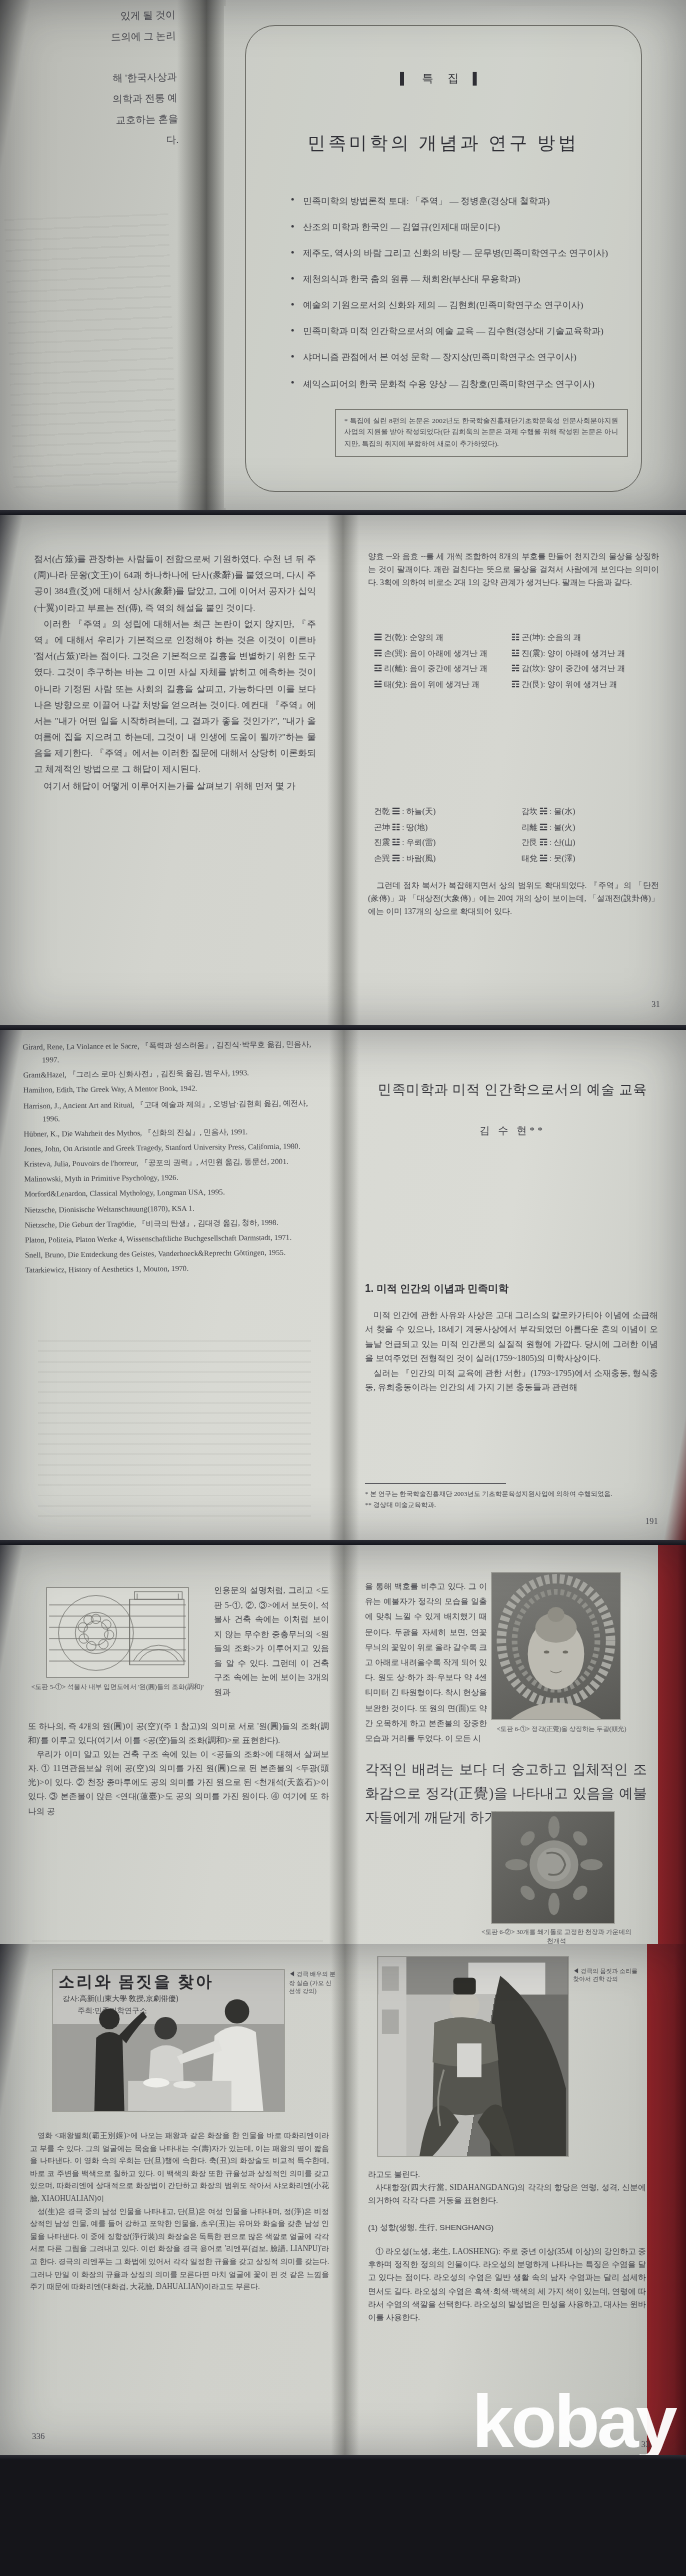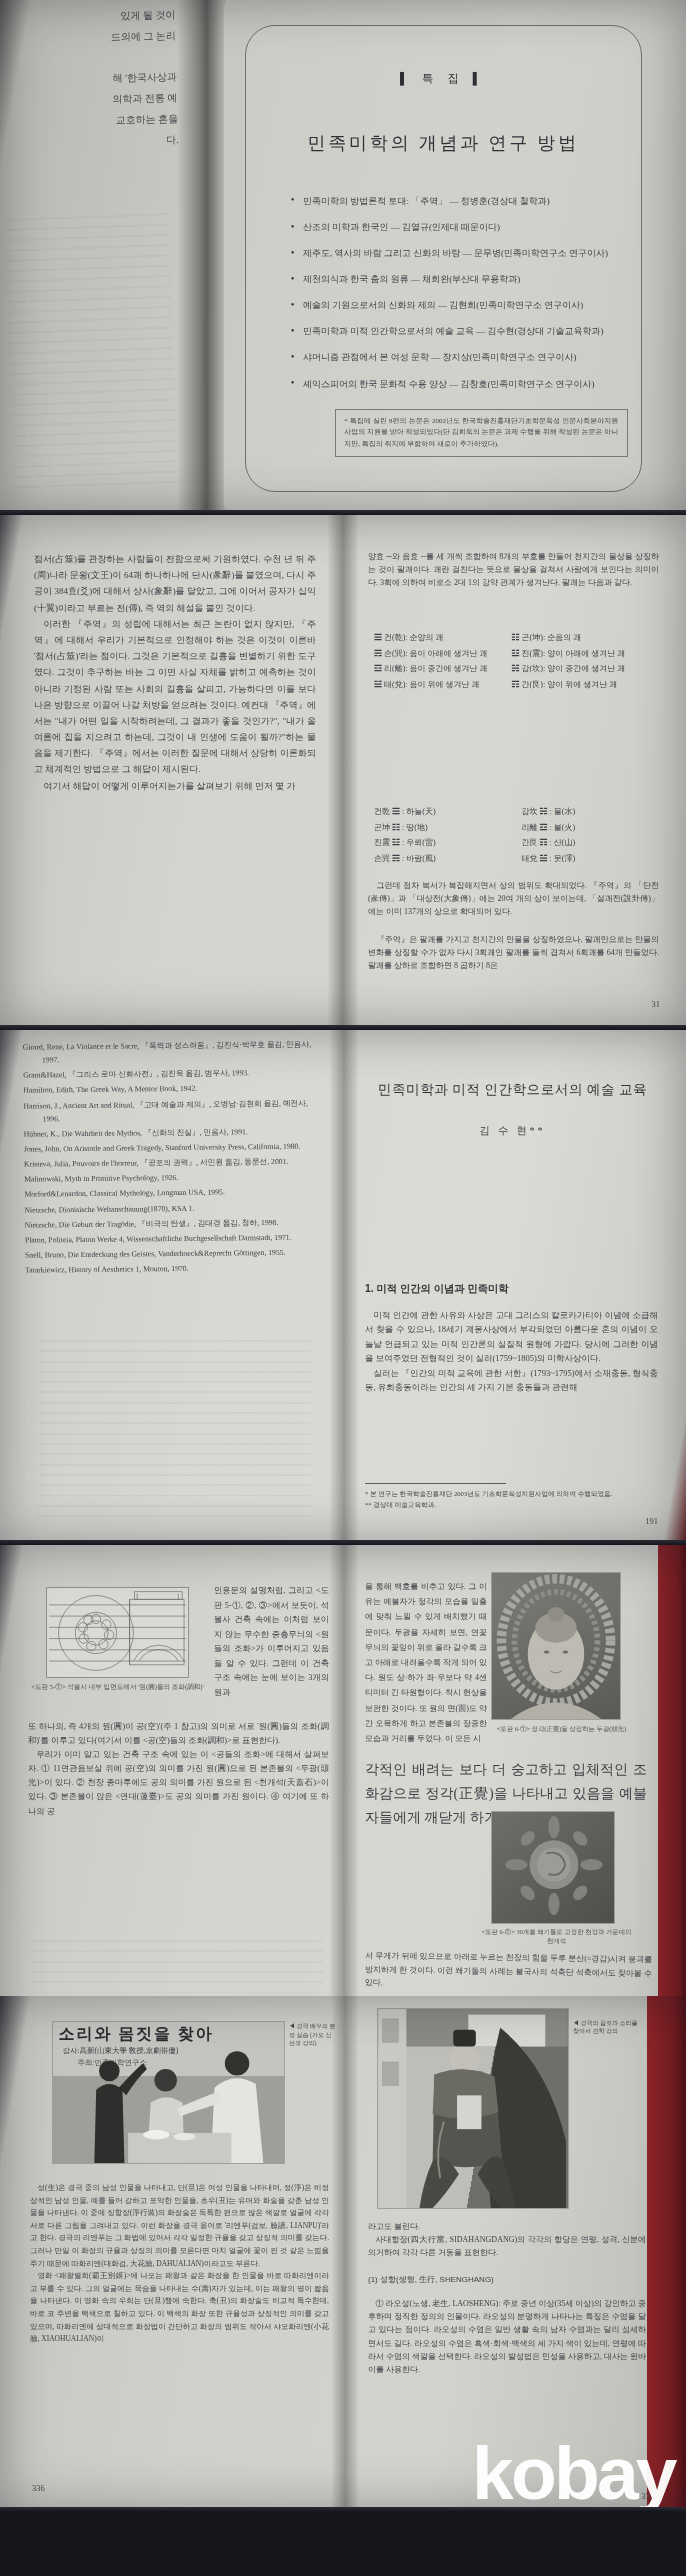--- a/index.html
+++ b/index.html
@@ -98,21 +98,20 @@
       <div>건乾 ☰ : 하늘(天)</div>
       <div>감坎 ☵ : 물(水)</div>
       <div>곤坤 ☷ : 땅(地)</div>
       <div>리離 ☲ : 불(火)</div>
       <div>진震 ☳ : 우뢰(雷)</div>
       <div>간艮 ☶ : 산(山)</div>
       <div>손巽 ☴ : 바람(風)</div>
       <div>태兌 ☱ : 못(澤)</div>
     </div>
     <div class="txt" style="left:368px;top:365px;width:291px;font-size:8px;line-height:1.62;text-indent:8.5px;">그런데 점차 복서가 복잡해지면서 상의 범위도 확대되었다. 『주역』의 「단전(彖傳)」과 「대상전(大象傳)」에는 20여 개의 상이 보이는데, 「설괘전(說卦傳)」에는 이미 137개의 상으로 확대되어 있다.</div>
-    <div class="txt" style="left:368px;top:419px;width:291px;font-size:8px;line-height:1.62;text-indent:8.5px;">『주역』은 팔괘를 가지고 천지간의 만물을 상징하였으나, 팔괘만으로는 만물의 변화를 상징할 수가 없자 다시 3획괘인 팔괘를 둘씩 겹쳐서 6획괘를 64개 만들었다. 팔괘를 상하로 조합하면 8 곱하기 8은</div>
     <div class="pnum" style="right:26px;bottom:20.7px;">31</div>
     <div class="vig"></div>
   </div>
 
   <div class="ph" style="top:1030px;height:515px;background:linear-gradient(100deg,#55565a 0,#cdcfc9 3%,#d8d9d3 35%,#dadbd5 70%,#caccc6 97%,#6b1a1e 100%);">
     <div class="gutter" style="left:329px;width:30px;background:linear-gradient(90deg,rgba(80,80,76,0),rgba(75,75,70,.45) 50%,rgba(80,80,76,0));"></div>
     <div class="txt" style="left:24.4px;top:9.4px;width:303px;font-size:7.7px;line-height:1.72;text-align:left;transform:rotate(-.6deg);">
       <div class="refitem">Girard, Rene, La Violance et le Sacre, 『폭력과 성스러움』, 김진식·박무호 옮김, 민음사, 1997.</div>
       <div class="refitem">Grant&amp;Hazel, 『그리스 로마 신화사전』, 김진욱 옮김, 범우사, 1993.</div>
       <div class="refitem">Hamilton, Edith, The Greek Way, A Mentor Book, 1942.</div>
@@ -220,21 +219,21 @@
         <path d="M58 44 Q74 40 78 56 Q74 70 60 66" fill="none" stroke="#6a6a64" stroke-width="2"></path>
       </svg>
     </div>
     <div class="txt cap" style="left:479px;top:382px;width:155px;font-size:6.4px;text-align:center;">&lt;도판 6-②&gt; 30개를 쐐기돌로 고정한 천장과 가운데의 천개석</div>
     <div class="txt" style="left:365px;top:406px;width:287px;font-size:8px;line-height:1.7;transform:rotate(.8deg);">서 무게가 뒤에 있으므로 아래로 누르는 천장의 힘을 두루 분산(=경감)시켜 붕괴를 방지하게 한 것이다. 이런 쐐기돌의 사례는 불국사의 석축단 석축에서도 찾아볼 수 있다.</div>
     <div class="txt" style="left:365px;top:459px;width:287px;font-size:8px;line-height:1.7;transform:rotate(.8deg);">(&lt;도판 6-③&gt; 대좌는 원과 팔각으로 이루어져 있다. 즉 상대석·하대</div>
     <div class="pnum" style="right:45px;bottom:17px;">311</div>
     <div class="vig"></div>
   </div>
 
-  <div class="ph" style="top:1996px;height:516px;background:linear-gradient(100deg,#3e3f43 0,#c6c8c2 4%,#d0d1cb 35%,#d2d3cd 66%,#bfc1bb 93%);">
+  <div class="ph" style="top:1944px;height:516px;background:linear-gradient(100deg,#3e3f43 0,#c6c8c2 4%,#d0d1cb 35%,#d2d3cd 66%,#bfc1bb 93%);">
     <div class="redcover" style="right:0;width:39px;"></div>
     <div class="gutter" style="left:331px;width:28px;background:linear-gradient(90deg,rgba(80,80,76,0),rgba(75,75,70,.45) 50%,rgba(80,80,76,0));"></div>
 
     <div class="bwphoto" style="left:53px;top:26px;width:231px;height:141px;background:linear-gradient(#c4c4c0 0 38%,#9e9e9a 38% 100%);">
       <div class="txt" style="left:5.6px;top:1.9px;width:224px;font-size:16px;font-weight:bold;color:#2c2c30;letter-spacing:1.9px;white-space:nowrap;overflow:hidden;">소리와 몸짓을 찾아</div>
       <div class="txt" style="left:9.4px;top:24.4px;width:216px;font-size:7.5px;color:#3a3a3e;white-space:nowrap;overflow:hidden;">강사:高新(山東大學 敎授,京劇俳優)</div>
       <div class="txt" style="left:24.4px;top:36px;width:188px;font-size:7.5px;color:#4a4a4e;white-space:nowrap;overflow:hidden;">주최:민족미학연구소</div>
       <svg width="231" height="141" viewBox="0 0 246 150" style="position:absolute;left:0;top:0;">
         <g fill="#2e2e2c">
           <circle cx="60" cy="52" r="11"></circle>
@@ -250,22 +249,22 @@
           </g>
         <circle cx="196" cy="44" r="13" fill="#32322f"></circle>
         <path d="M176 74 Q150 84 132 92 L136 100 Q160 92 180 86 Z" fill="#e0e0dc"></path>
         <rect x="80" y="118" width="110" height="32" fill="#c9c9c5"></rect>
         <ellipse cx="110" cy="120" rx="14" ry="5" fill="#efefeb"></ellipse>
         <ellipse cx="140" cy="122" rx="12" ry="4" fill="#e6e6e2"></ellipse>
       </svg>
     </div>
     <div class="txt cap" style="left:289px;top:26px;width:47px;font-size:6px;text-align:left;">◀ 경극 배우의 분장 실습 (가오 신 선생 강의)</div>
     <div class="txt" style="left:30px;top:186px;width:299px;font-size:7.5px;line-height:1.68;">
+      <div style="text-indent:7.5px;">영화 &lt;패왕별희(霸王別姬)&gt;에 나오는 패왕과 같은 화장을 한 인물을 바로 따화리엔이라고 부를 수 있다. 그의 얼굴에는 목숨을 나타내는 수(壽)자가 있는데, 이는 패왕의 명이 짧음을 나타낸다. 이 영화 속의 우희는 단(旦)행에 속한다. 축(丑)의 화장술도 비교적 특수한데, 바로 코 주변을 백색으로 칠하고 있다. 이 백색의 화장 또한 규율성과 상징적인 의미를 갖고 있으며, 따화리엔에 상대적으로 화장법이 간단하고 화장의 범위도 작아서 샤오화리엔(小花臉, XIAOHUALIAN)이</div>
       <div style="text-indent:7.5px;">성(生)은 경극 중의 남성 인물을 나타내고, 단(旦)은 여성 인물을 나타내며, 정(淨)은 비정상적인 남성 인물, 예를 들어 강하고 포악한 인물을, 초우(丑)는 유머와 화술을 갖춘 남성 인물을 나타낸다. 이 중에 징항장(淨行裝)의 화장술은 독특한 편으로 많은 색깔로 얼굴에 각각 서로 다른 그림을 그려내고 있다. 이런 화장을 경극 용어로 '리엔푸(검보, 臉譜, LIANPU)'라고 한다. 경극의 리엔푸는 그 화법에 있어서 각각 일정한 규율을 갖고 상징적 의미를 갖는다. 그러나 만일 이 화장의 규율과 상징의 의미를 모른다면 마치 얼굴에 꽃이 핀 것 같은 느낌을 주기 때문에 따화리엔(대화검, 大花臉, DAHUALIAN)이라고도 부른다.</div>
-      <div style="text-indent:7.5px;">영화 &lt;패왕별희(霸王別姬)&gt;에 나오는 패왕과 같은 화장을 한 인물을 바로 따화리엔이라고 부를 수 있다. 그의 얼굴에는 목숨을 나타내는 수(壽)자가 있는데, 이는 패왕의 명이 짧음을 나타낸다. 이 영화 속의 우희는 단(旦)행에 속한다. 축(丑)의 화장술도 비교적 특수한데, 바로 코 주변을 백색으로 칠하고 있다. 이 백색의 화장 또한 규율성과 상징적인 의미를 갖고 있으며, 따화리엔에 상대적으로 화장법이 간단하고 화장의 범위도 작아서 샤오화리엔(小花臉, XIAOHUALIAN)이</div>
     </div>
     <div class="pnum" style="left:32px;bottom:19px;">336</div>
 
     <div class="bwphoto" style="left:378px;top:13px;width:190px;height:199px;background:linear-gradient(100deg,#bdbdb9 0 55%,#6e6e6a 55%);">
       <svg width="190" height="199" viewBox="0 0 202 212">
         <rect x="0" y="0" width="202" height="40" fill="#8a8a86"></rect>
         <rect x="96" y="6" width="82" height="34" fill="#d8d8d4"></rect>
         <rect x="0" y="0" width="30" height="212" fill="#c9c9c5"></rect>
         <rect x="4" y="10" width="18" height="26" fill="#a9a9a5"></rect>
           <rect x="4" y="56" width="18" height="26" fill="#a9a9a5"></rect>

